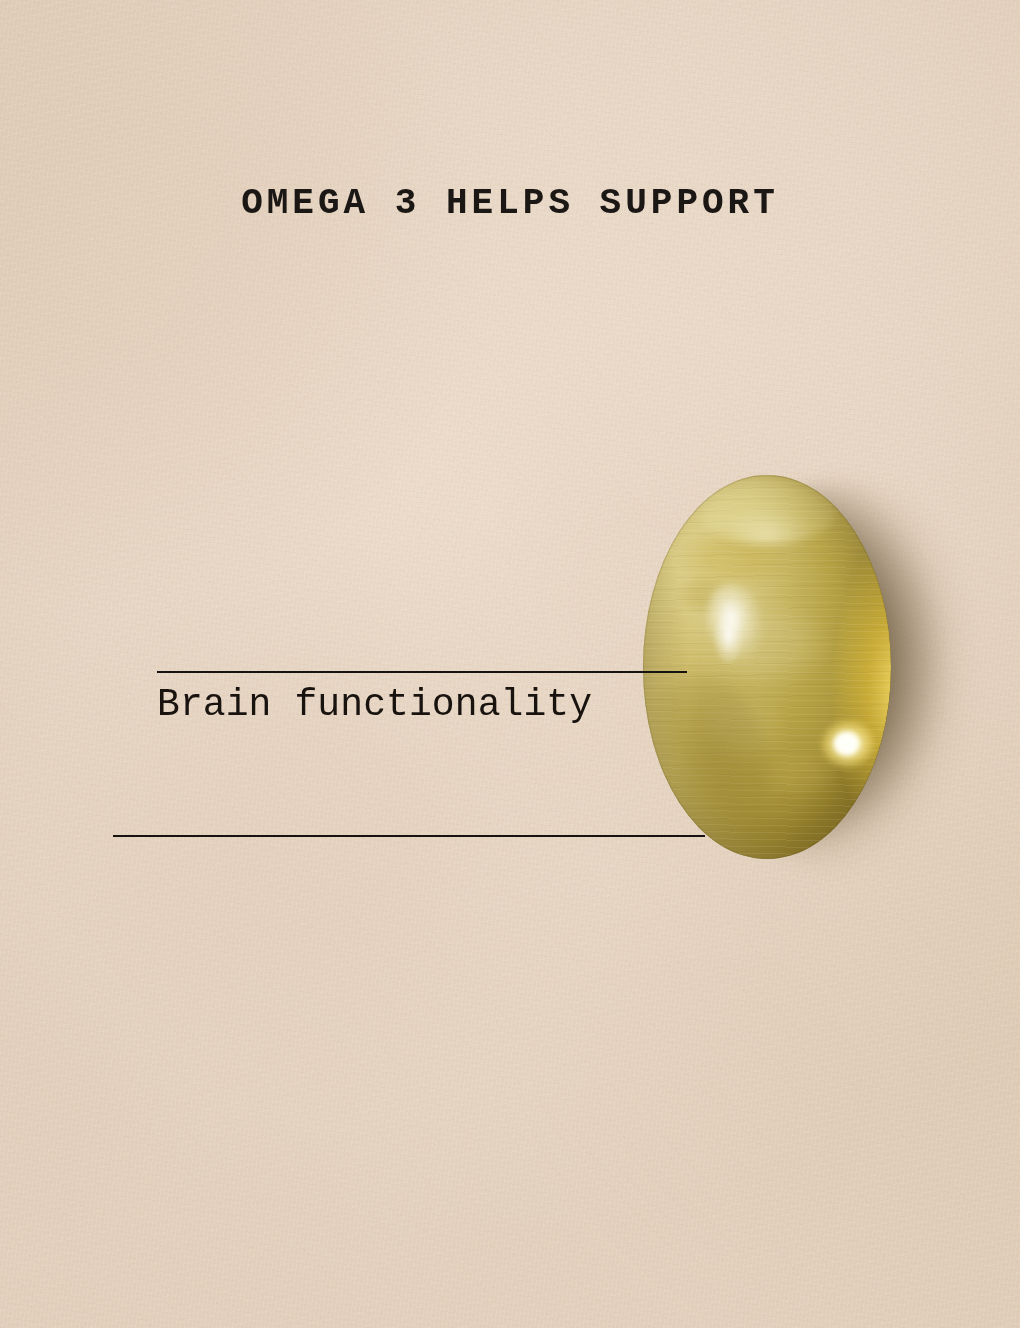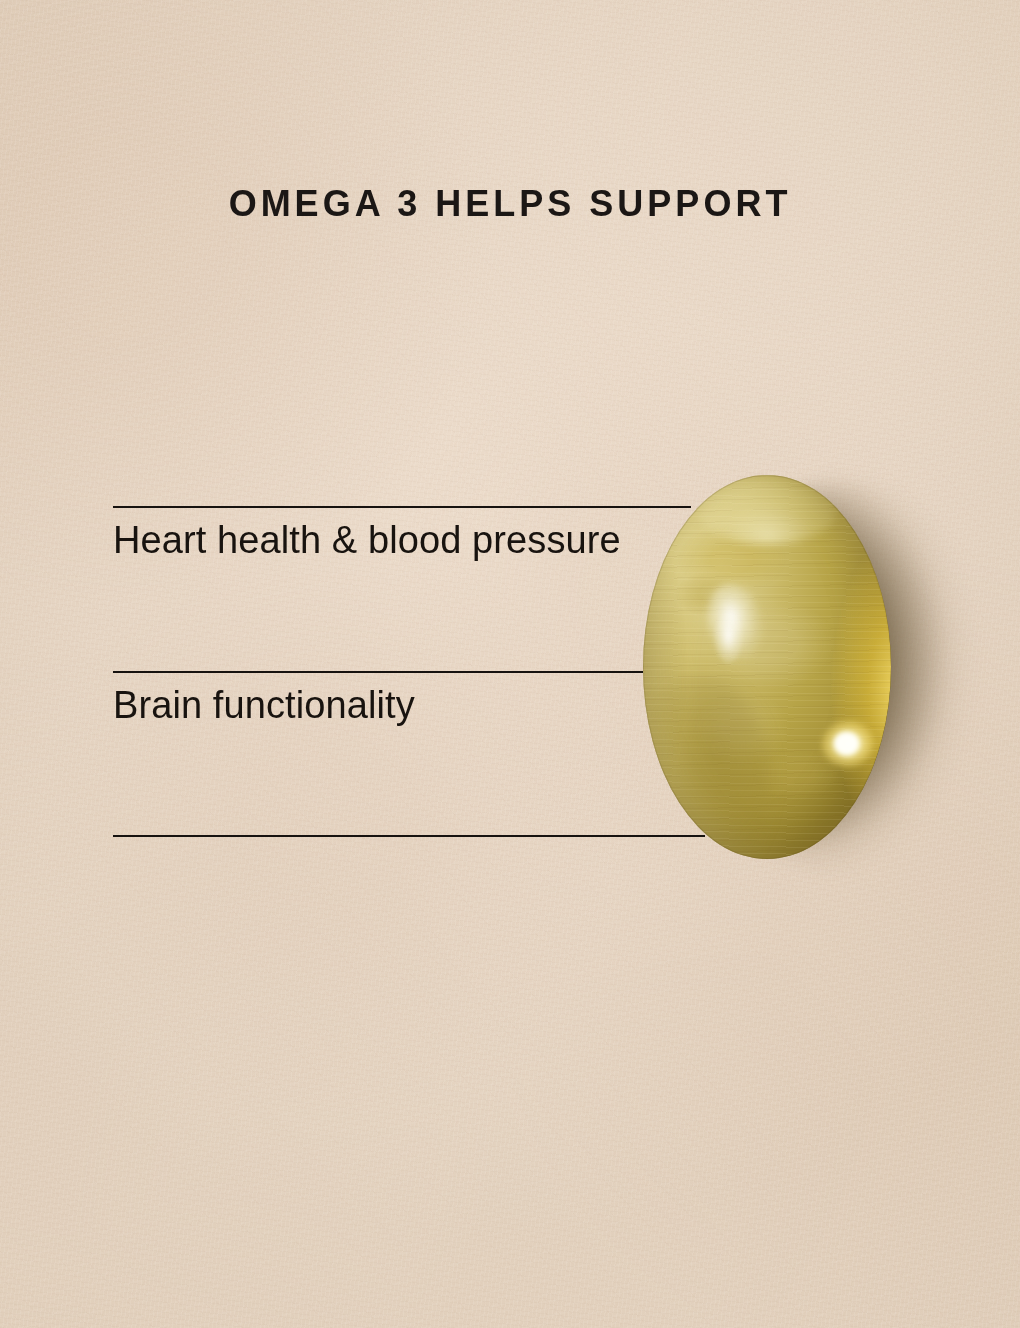--- a/index.html
+++ b/index.html
@@ -7,21 +7,21 @@
     margin: 0;
     padding: 0;
     background: #ffffff;
   }
 
   .page {
     position: relative;
     width: 1020px;
     height: 1328px;
     overflow: hidden;
-    font-family: Liberation Sans, sans-serif;
+    font-family: Liberation Mono, monospace;
     background-color: #e6d5c3;
   }
 
   
   .paper-base {
     position: absolute;
     inset: 0;
     background:
       radial-gradient(ellipse 70% 55% at 48% 38%, #ecdccb 0%, #e6d5c3 55%, #dfcdb9 100%);
   }
@@ -98,21 +98,21 @@
     margin-top: 12px;
     font-size: 38px;
     font-weight: 400;
     letter-spacing: .1px;
     color: #18130f;
     white-space: nowrap;
     line-height: 1.06;
   }
 
   .benefit-0 { top: 506px; width: 578px; }
-  .benefit-1 { top: 671px; width: 530px; }
+  .benefit-1 { top: 671px; width: 530px; margin-left: 44px; }
   .benefit-2 { top: 835px; width: 592px; }
 
   
   .capsule-stage {
     position: absolute;
     left: 600px;
     top: 430px;
     width: 400px;
     height: 500px;
     pointer-events: none;
@@ -278,24 +278,20 @@
       <div class="cap-hl-top"></div>
       <div class="cap-hl-soft"></div>
       <div class="cap-hl-soft2"></div>
       <div class="cap-hl-hot"></div>
       <div class="cap-hl-hot-core"></div>
     </div>
   </div>
 
   <div class="benefits">
 
-    <div class="benefit benefit-0">
-      <div class="rule"></div>
-      <div class="label">Heart health &amp; blood pressure</div>
-    </div>
 
     <div class="benefit benefit-1">
       <div class="rule"></div>
       <div class="label">Brain functionality</div>
     </div>
 
     <div class="benefit benefit-2">
       <div class="rule"></div>
     </div>
 

